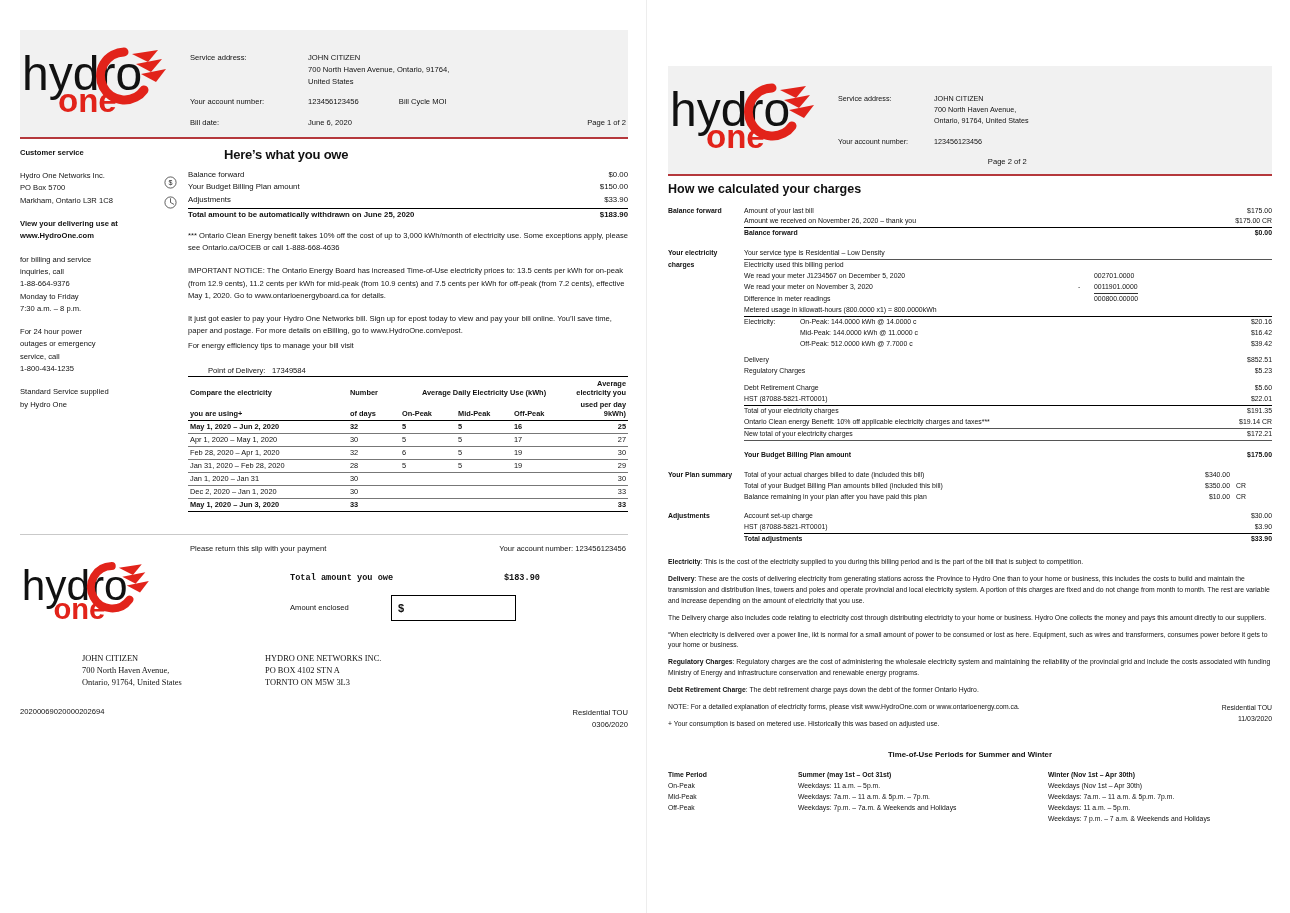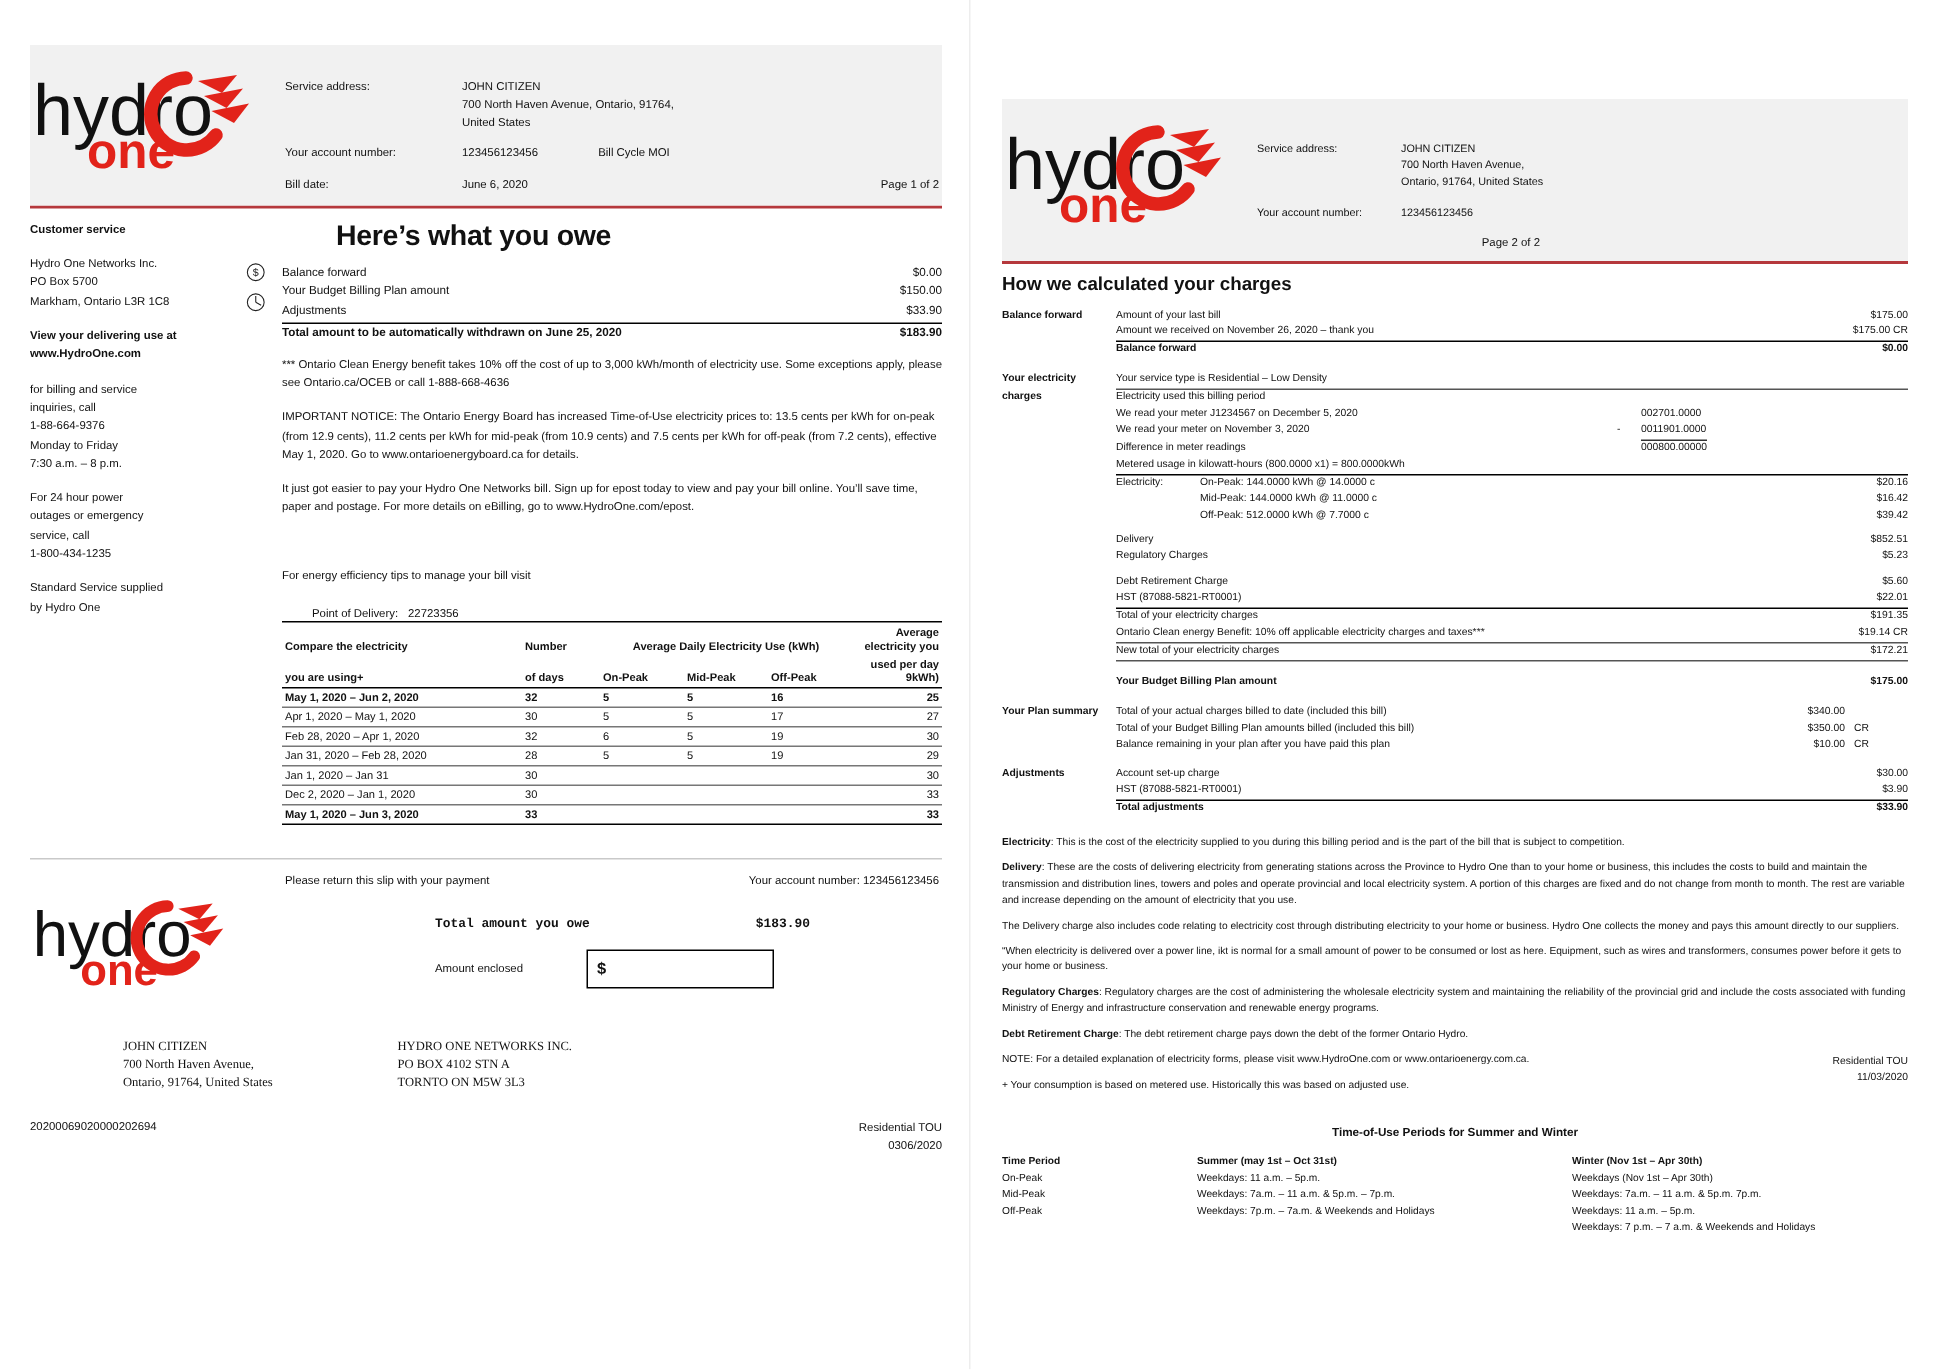--- a/index.html
+++ b/index.html
@@ -69,21 +69,21 @@
 
   
   .p1-body { display: flex; margin-top: 8px; }
   .p1-left { width: 160px; flex: 0 0 160px; font-size: 7.6px; line-height: 1.62; }
   .p1-right { flex: 1 1 auto; padding-left: 8px; position: relative; }
 
   .p1-left .blk { margin-bottom: 11px; }
   .bold { font-weight: bold; }
 
   h2.sect {
-    font-size: 19px;
+    font-size: 13px;
     font-weight: bold;
     margin: 0 0 7px 0;
     letter-spacing: -0.2px;
     padding-left: 36px;
   }
 
   .owe-line {
     display: flex;
     justify-content: space-between;
     font-size: 7.8px;
@@ -355,25 +355,25 @@
           <span>$33.90</span>
         </div>
         <div class="owe-total">
           <span>Total amount to be automatically withdrawn on June 25, 2020</span>
           <span>$183.90</span>
         </div>
 
         <p class="para">*** Ontario Clean Energy benefit takes 10% off the cost of up to 3,000 kWh/month of electricity use. Some exceptions  apply, please see Ontario.ca/OCEB or call 1-888-668-4636</p>
         <p class="para">IMPORTANT NOTICE: The Ontario Energy Board has increased Time-of-Use electricity prices to: 13.5 cents per kWh for on-peak (from 12.9 cents), 11.2 cents per kWh for mid-peak (from 10.9 cents) and 7.5 cents per kWh for off-peak (from 7.2 cents), effective May 1, 2020. Go to www.ontarioenergyboard.ca for details.</p>
         <p class="para">It just got easier to pay your Hydro One Networks bill. Sign up for epost today to view and pay your bill online. You’ll save time, paper and postage. For more details on eBilling, go to www.HydroOne.com/epost.</p>
-        <p class="para" style="margin-top:33px">For energy efficiency tips to manage your bill visit</p>
+        <p class="para" style="margin-top:2px">For energy efficiency tips to manage your bill visit</p>
 
         <div class="pod">
           <div class="pod-label">Point of Delivery:</div>
-          <div>22723356</div>
+          <div>17349584</div>
         </div>
 
         <table class="cmp">
           <thead>
             <tr class="h1">
               <th class="c-range">Compare the electricity</th>
               <th class="c-days">Number</th>
               <th class="grp-b" colspan="3">Average Daily Electricity Use (kWh)</th>
               <th class="avg-hdr">Average electricity you</th>
             </tr>

